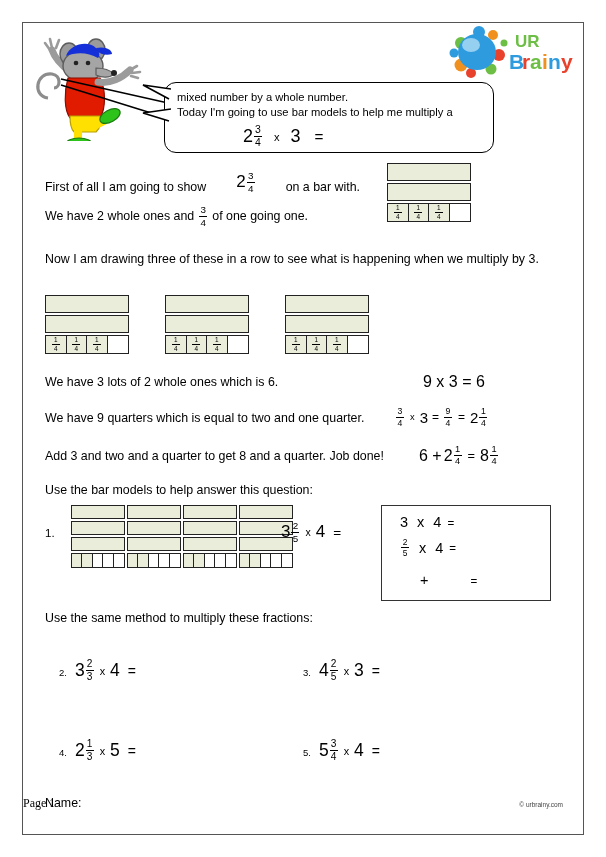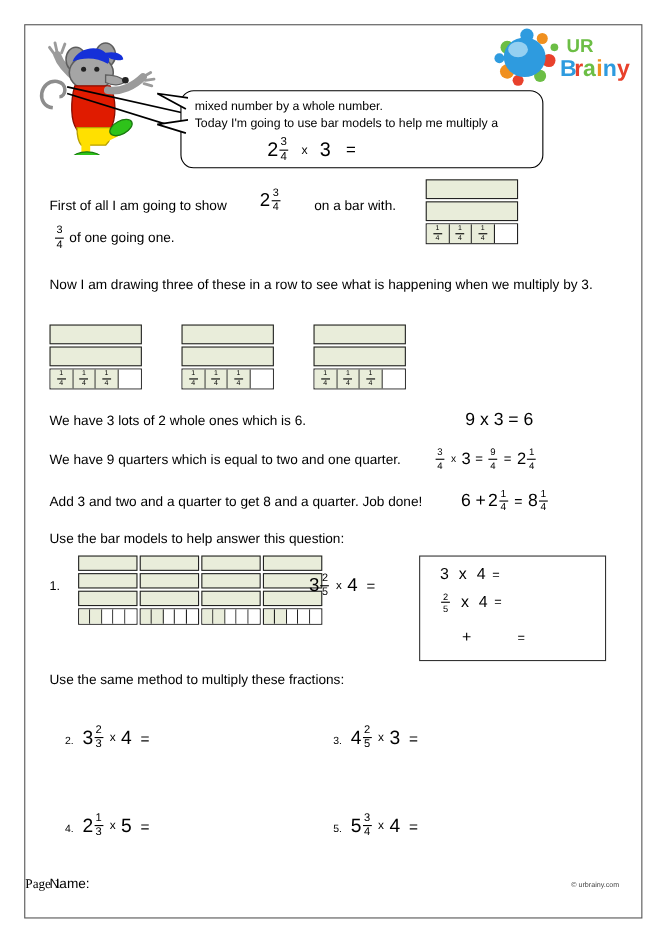--- a/index.html
+++ b/index.html
@@ -263,20 +263,21 @@
         <span>2</span>
         <span class="frac">
           <span class="num">3</span>
           <span class="bar"></span>
           <span class="den">4</span>
         </span>
       </span>
       <span>on a bar with.</span>
     </div>
     <div class="s1line2">
+      <span>We have 2 whole ones and</span>
       <span class="frac" style="font-size:17px;margin:0 5px">
         <span class="num">3</span>
         <span class="bar"></span>
         <span class="den">4</span>
       </span>
       <span>of one going one.</span>
     </div>
     <div class="s1bar">
       <div class="barmodel" style="width: 84px;"><div class="bm-row" style="width: 84px; height: 18px;"></div><div class="bm-row" style="width: 84px; height: 18px;"></div><div class="bm-split" style="width: 84px; height: 19px;">
             <div class="bm-cell" style="flex: 1 1 25%;">

